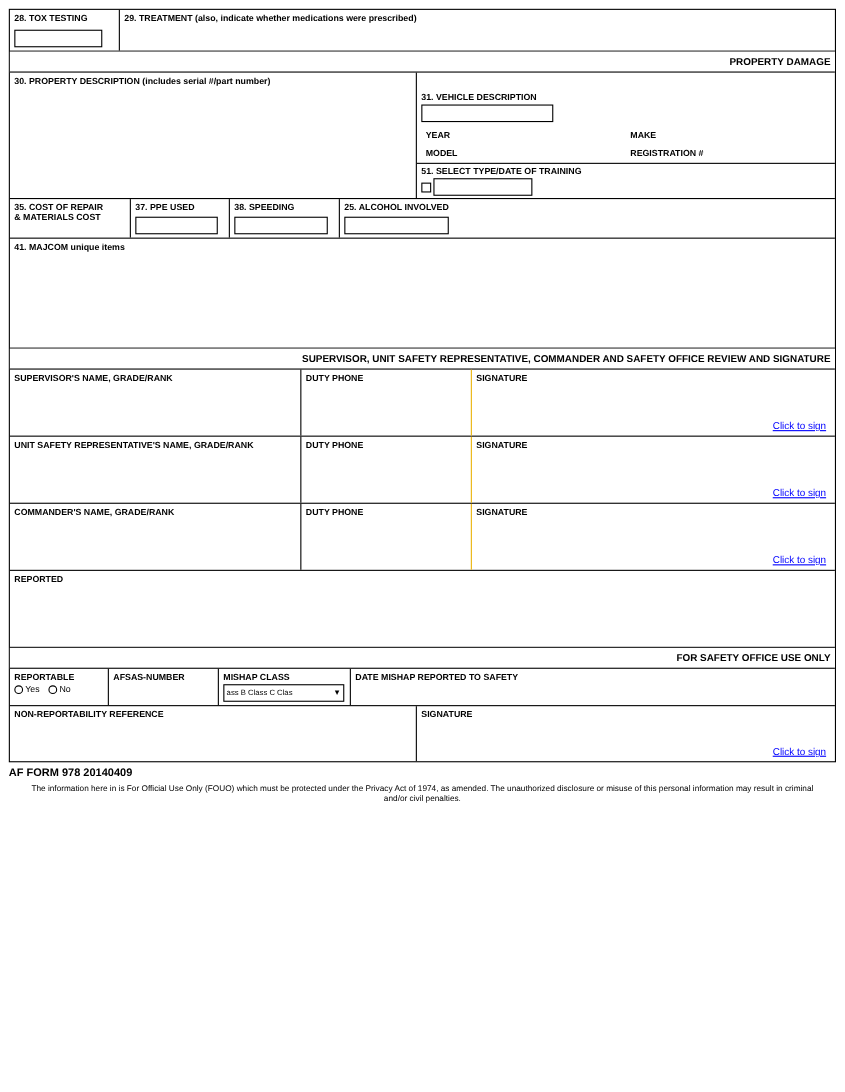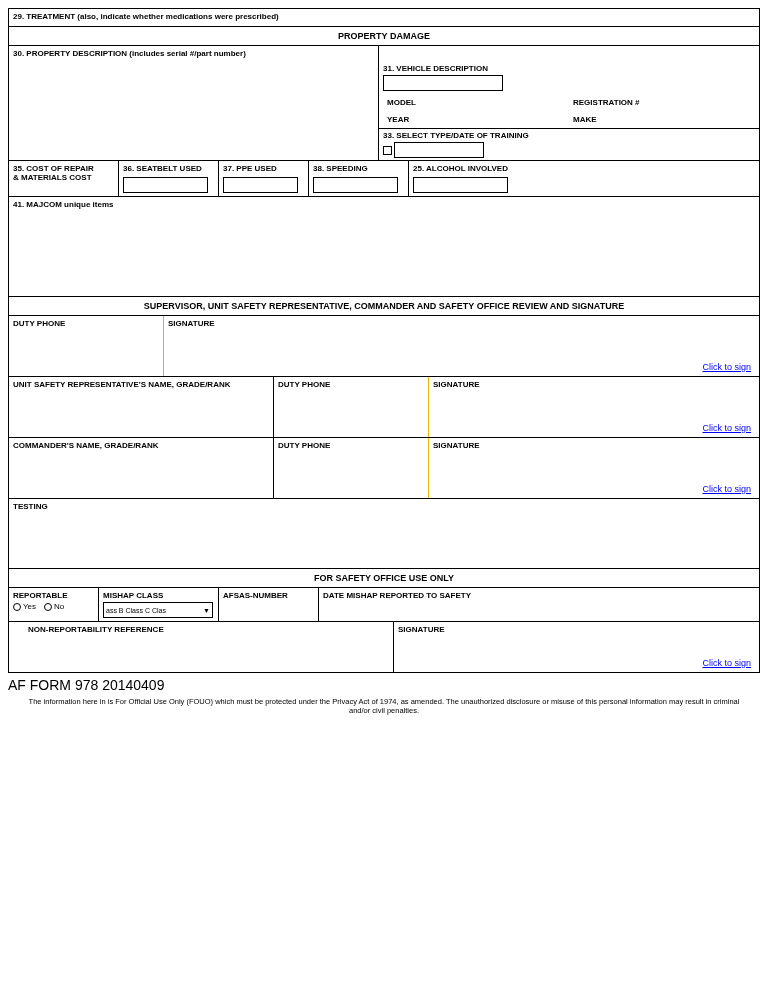--- a/index.html
+++ b/index.html
@@ -37,21 +37,21 @@
       display: block;
       margin-bottom: 2px;
     }
     .input-box {
       border: 1px solid #000;
       height: 16px;
       display: block;
       background: #fff;
     }
     .section-header {
-      text-align: center;
+      text-align: right;
       font-weight: bold;
       font-size: 9px;
       padding: 4px;
       background: #fff;
       border-bottom: 1px solid #000;
       width: 100%;
     }
     .click-to-sign {
       position: absolute;
       bottom: 4px;
@@ -62,22 +62,22 @@
       cursor: pointer;
     }
     .footer-text {
       font-size: 7.5px;
       text-align: center;
       color: #000;
       margin-top: 4px;
       padding: 0 10px;
     }
     .form-number {
-      font-size: 14px;
-      font-weight: normal;
+      font-size: 10px;
+      font-weight: bold;
       margin-top: 4px;
     }
     .w-100 { width: 100px; }
     .w-full { flex: 1; }
     .small-checkbox {
       width: 9px;
       height: 9px;
       border: 1px solid #000;
       display: inline-block;
     }
@@ -181,77 +181,77 @@
       border-radius: 50%;
       display: inline-block;
     }
   </style>
 </head>
 <body>
 
 <div class="form-container">
 
   <div class="row">
+    <div class="cell w-100">
+      <span class="cell-label">28. TOX TESTING</span>
+      <div class="input-box" style="width:80px;margin-top:6px;"></div>
+    </div>
     <div class="cell w-full">
       <span class="cell-label">29. TREATMENT  (also, indicate whether medications were prescribed)</span>
     </div>
   </div>
 
   <div class="section-header">PROPERTY DAMAGE</div>
 
   <div class="row">
 
     <div class="cell" style="width:370px; min-height:100px;">
       <span class="cell-label">30. PROPERTY DESCRIPTION (includes serial #/part number)</span>
     </div>
 
     <div class="cell w-full" style="padding:0;">
       <div style="padding:3px 4px;margin-top:15px;">
         <span class="cell-label">31. VEHICLE DESCRIPTION</span>
         <div class="input-box" style="width:120px;margin-top:2px;"></div>
       </div>
       <div class="vg-row" style="padding: 2px 4px;">
         <div class="vg-cell">
+          <span>YEAR</span>
+        </div>
+        <div class="vg-cell">
+          <span>MAKE</span>
+        </div>
+      </div>
+      <div class="vg-row" style="padding: 2px 4px;">
+        <div class="vg-cell">
           <span>MODEL</span>
         </div>
         <div class="vg-cell">
           <span>REGISTRATION #</span>
         </div>
       </div>
-      <div class="vg-row" style="padding: 2px 4px;">
-        <div class="vg-cell">
-          <span>YEAR</span>
-        </div>
-        <div class="vg-cell">
-          <span>MAKE</span>
-        </div>
-      </div>
 
       <div class="specs-row">
         <div class="specs-cell" style="flex:1;">
-          <span class="cell-label">33. SELECT TYPE/DATE OF TRAINING</span>
+          <span class="cell-label">51. SELECT TYPE/DATE OF TRAINING</span>
           <div style="display:flex;align-items:center;gap:2px;margin-top:2px;">
             <div class="small-checkbox"></div>
             <div class="input-box" style="width:90px;"></div>
           </div>
         </div>
       </div>
     </div>
   </div>
 
 
   <div class="row">
     <div class="cell" style="width:110px;">
       <span class="cell-label" style="white-space:pre-line;">35. COST OF REPAIR
 &amp; MATERIALS COST</span>
     </div>
-    <div class="cell" style="width:100px;">
-      <span class="cell-label">36. SEATBELT USED</span>
-      <div class="input-box" style="width:85px;margin-top:4px;"></div>
-    </div>
     <div class="cell" style="width:90px;">
       <span class="cell-label">37. PPE USED</span>
       <div class="input-box" style="width:75px;margin-top:4px;"></div>
     </div>
     <div class="cell" style="width:100px;">
       <span class="cell-label">38. SPEEDING</span>
       <div class="input-box" style="width:85px;margin-top:4px;"></div>
     </div>
     <div class="cell" style="width:110px;">
       <span class="cell-label">25. ALCOHOL INVOLVED</span>
@@ -261,20 +261,23 @@
 
   <div class="row majcom-row">
     <div class="cell w-full">
       <span class="cell-label">41. MAJCOM unique items</span>
     </div>
   </div>
 
   <div class="section-header">SUPERVISOR, UNIT SAFETY REPRESENTATIVE, COMMANDER AND SAFETY OFFICE REVIEW AND SIGNATURE</div>
 
   <div class="sig-row">
+    <div class="sig-name-cell">
+      <span class="sig-label">SUPERVISOR'S NAME, GRADE/RANK</span>
+    </div>
     <div class="sig-phone-cell">
       <span class="sig-label">DUTY PHONE</span>
     </div>
     <div class="sig-sig-cell">
       <span class="sig-label">SIGNATURE</span>
       <div class="click-to-sign">
         <span>Click to sign</span>
       </div>
     </div>
   </div>
@@ -304,57 +307,57 @@
     <div class="sig-sig-cell">
       <span class="sig-label">SIGNATURE</span>
       <div class="click-to-sign">
         <span>Click to sign</span>
       </div>
     </div>
   </div>
 
   <div class="row comments-row">
     <div class="cell w-full">
-      <span class="cell-label">TESTING</span>
+      <span class="cell-label">REPORTED</span>
     </div>
   </div>
 
   <div class="section-header">FOR SAFETY OFFICE USE ONLY</div>
 
   <div class="safety-row">
     <div class="cell" style="width:90px;">
       <span class="cell-label">REPORTABLE</span>
       <div class="yes-no-row">
         <div class="yn-option">
           <div class="yn-radio"></div>
           <span>Yes</span>
         </div>
         <div class="yn-option">
           <div class="yn-radio"></div>
           <span>No</span>
         </div>
       </div>
     </div>
+    <div class="cell" style="width:100px;">
+      <span class="cell-label">AFSAS-NUMBER</span>
+    </div>
     <div class="cell" style="width:120px;">
       <span class="cell-label">MISHAP CLASS</span>
       <div class="dropdown-box" style="width:110px;margin-top:2px;">
         <span style="font-size:7px;">ass B  Class C  Clas</span>
         <span class="dropdown-arrow">▼</span>
       </div>
     </div>
-    <div class="cell" style="width:100px;">
-      <span class="cell-label">AFSAS-NUMBER</span>
-    </div>
     <div class="cell w-full">
       <span class="cell-label">DATE MISHAP REPORTED TO SAFETY</span>
     </div>
   </div>
 
   <div class="safety-row" style="min-height:50px;">
-    <div class="cell" style="width:370px; border-right:1px solid #000;margin-left:15px;">
+    <div class="cell" style="width:370px; border-right:1px solid #000;">
       <span class="cell-label">NON-REPORTABILITY REFERENCE</span>
     </div>
     <div class="cell w-full" style="position:relative;min-height:50px;">
       <span class="sig-label">SIGNATURE</span>
       <div class="click-to-sign">
         <span>Click to sign</span>
       </div>
     </div>
   </div>
 

